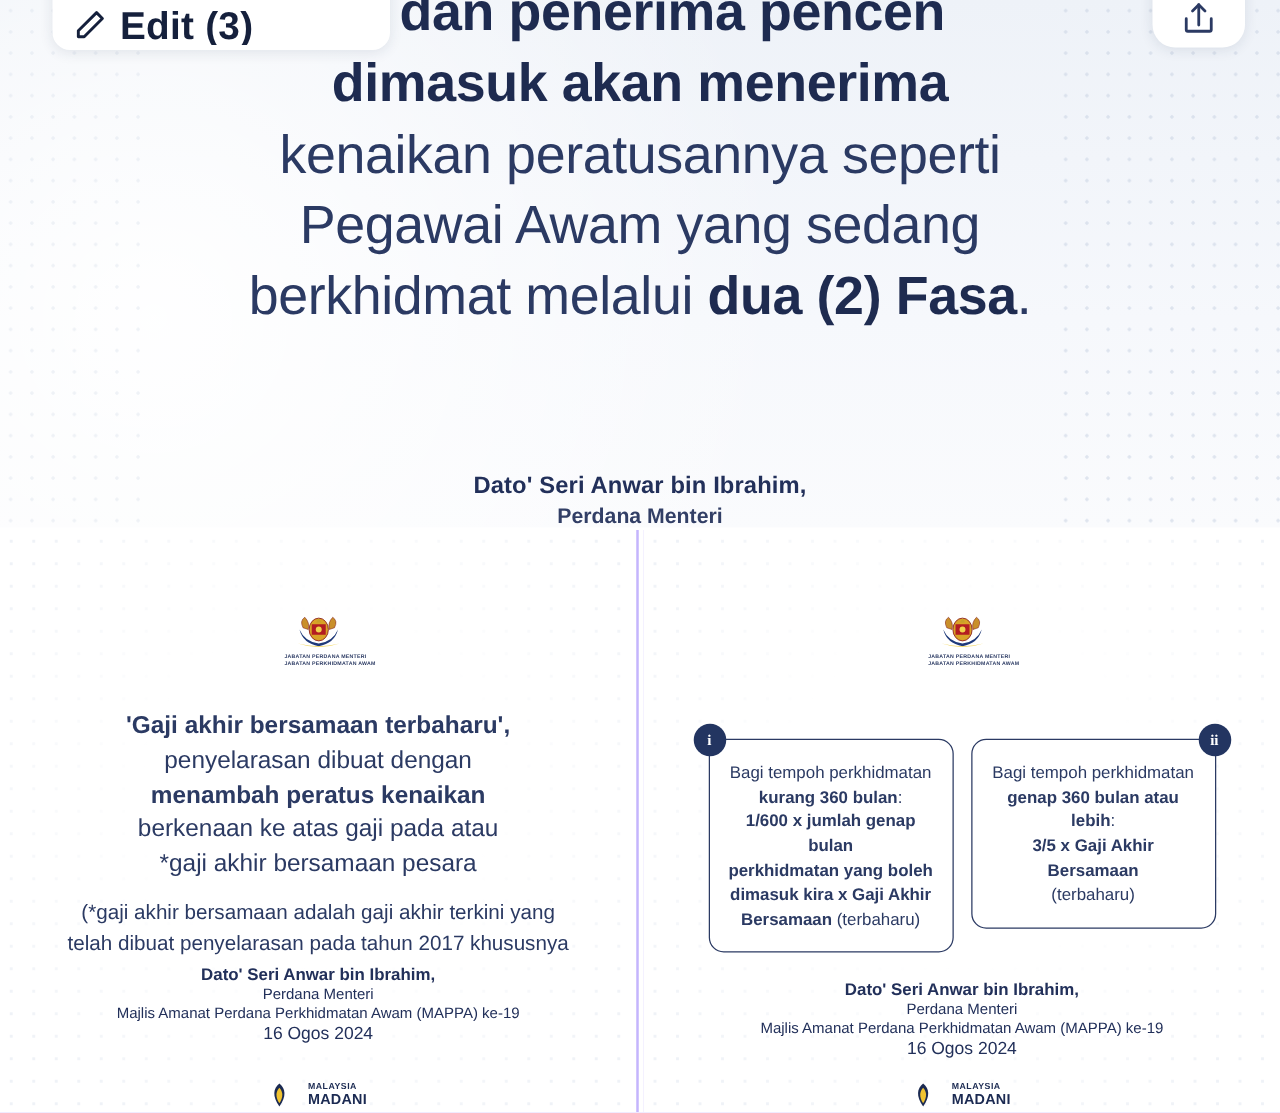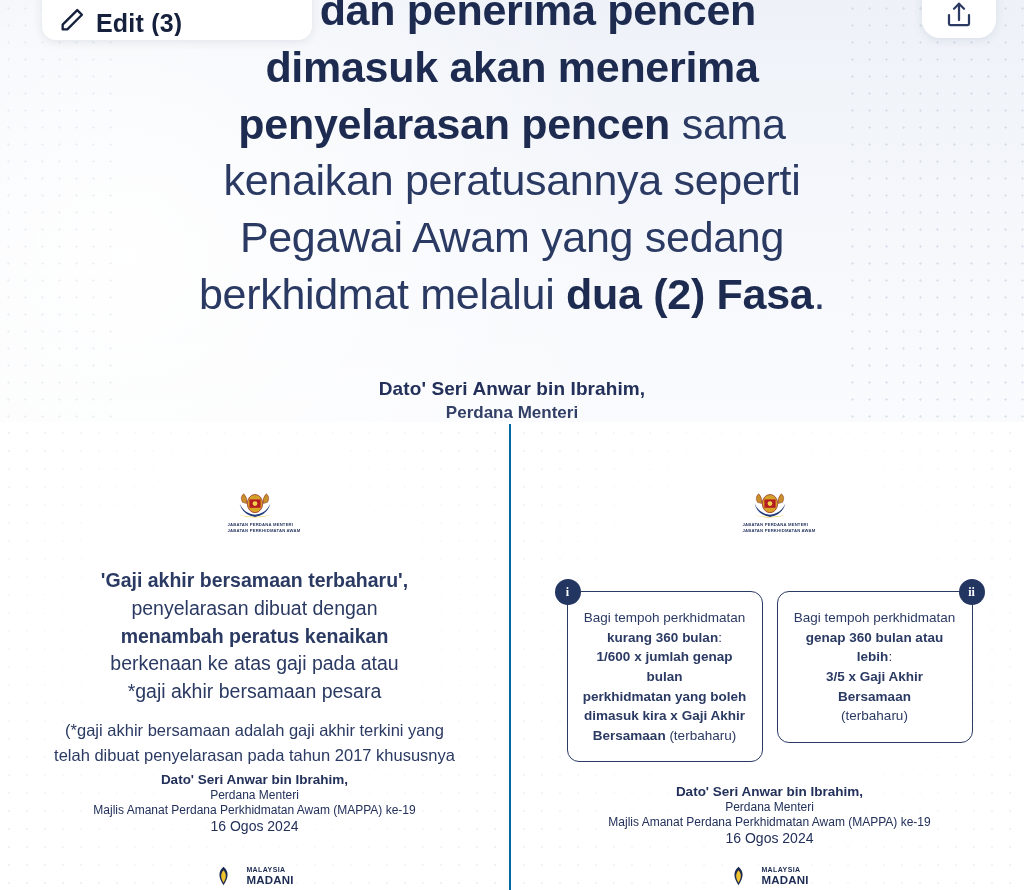--- a/index.html
+++ b/index.html
@@ -65,21 +65,21 @@
     gap: 10px;
     box-shadow: 0 2px 10px rgba(30,45,80,0.10);
   }
   .edit-chip .pencil-icon {
     width: 28px; height: 28px;
     display: block;
     flex: 0 0 28px;
     margin-bottom: 2px;
   }
   .edit-chip .edit-label {
-    font-size: 25px;
+    font-size: 31px;
     font-weight: 700;
     color: #15203c;
     letter-spacing: .2px;
     line-height: 1;
     white-space: nowrap;
     overflow: hidden;
   }
 
   .share-chip {
     position: absolute;
@@ -130,21 +130,21 @@
   }
 
   
   .cards {
     position: absolute;
     left: 0; top: 424px;
     width: 1024px;
     height: 466px;
     display: flex;
     gap: 6px;
-    background: #0369a1;
+    background: #c4b5fd;
   }
   .card {
     position: relative;
     height: 466px;
     background: #ffffff;
     overflow: hidden;
   }
   .card.left { width: 509px; }
   .card.right { width: 509px; }
   .card .carddots {
@@ -284,21 +284,20 @@
 <div id="page">
 
   <div class="top-panel">
     <div class="bg-fade"></div>
     <div class="dotgrid"></div>
     <div class="dotgrid-left"></div>
 
     <div class="headline">
       <span class="ln"><b>ra dan penerima pencen</b></span>
       <span class="ln"><b>dimasuk akan menerima</b></span>
-      <span class="ln"><b>penyelarasan pencen</b><span> sama</span></span>
       <span class="ln"><span>kenaikan peratusannya seperti</span></span>
       <span class="ln"><span>Pegawai Awam yang sedang</span></span>
       <span class="ln"><span>berkhidmat melalui </span><b>dua (2) Fasa</b><span>.</span></span>
     </div>
 
     <div class="top-credit">
       <div class="name">Dato' Seri Anwar bin Ibrahim,</div>
       <div class="role">Perdana Menteri</div>
     </div>
 

